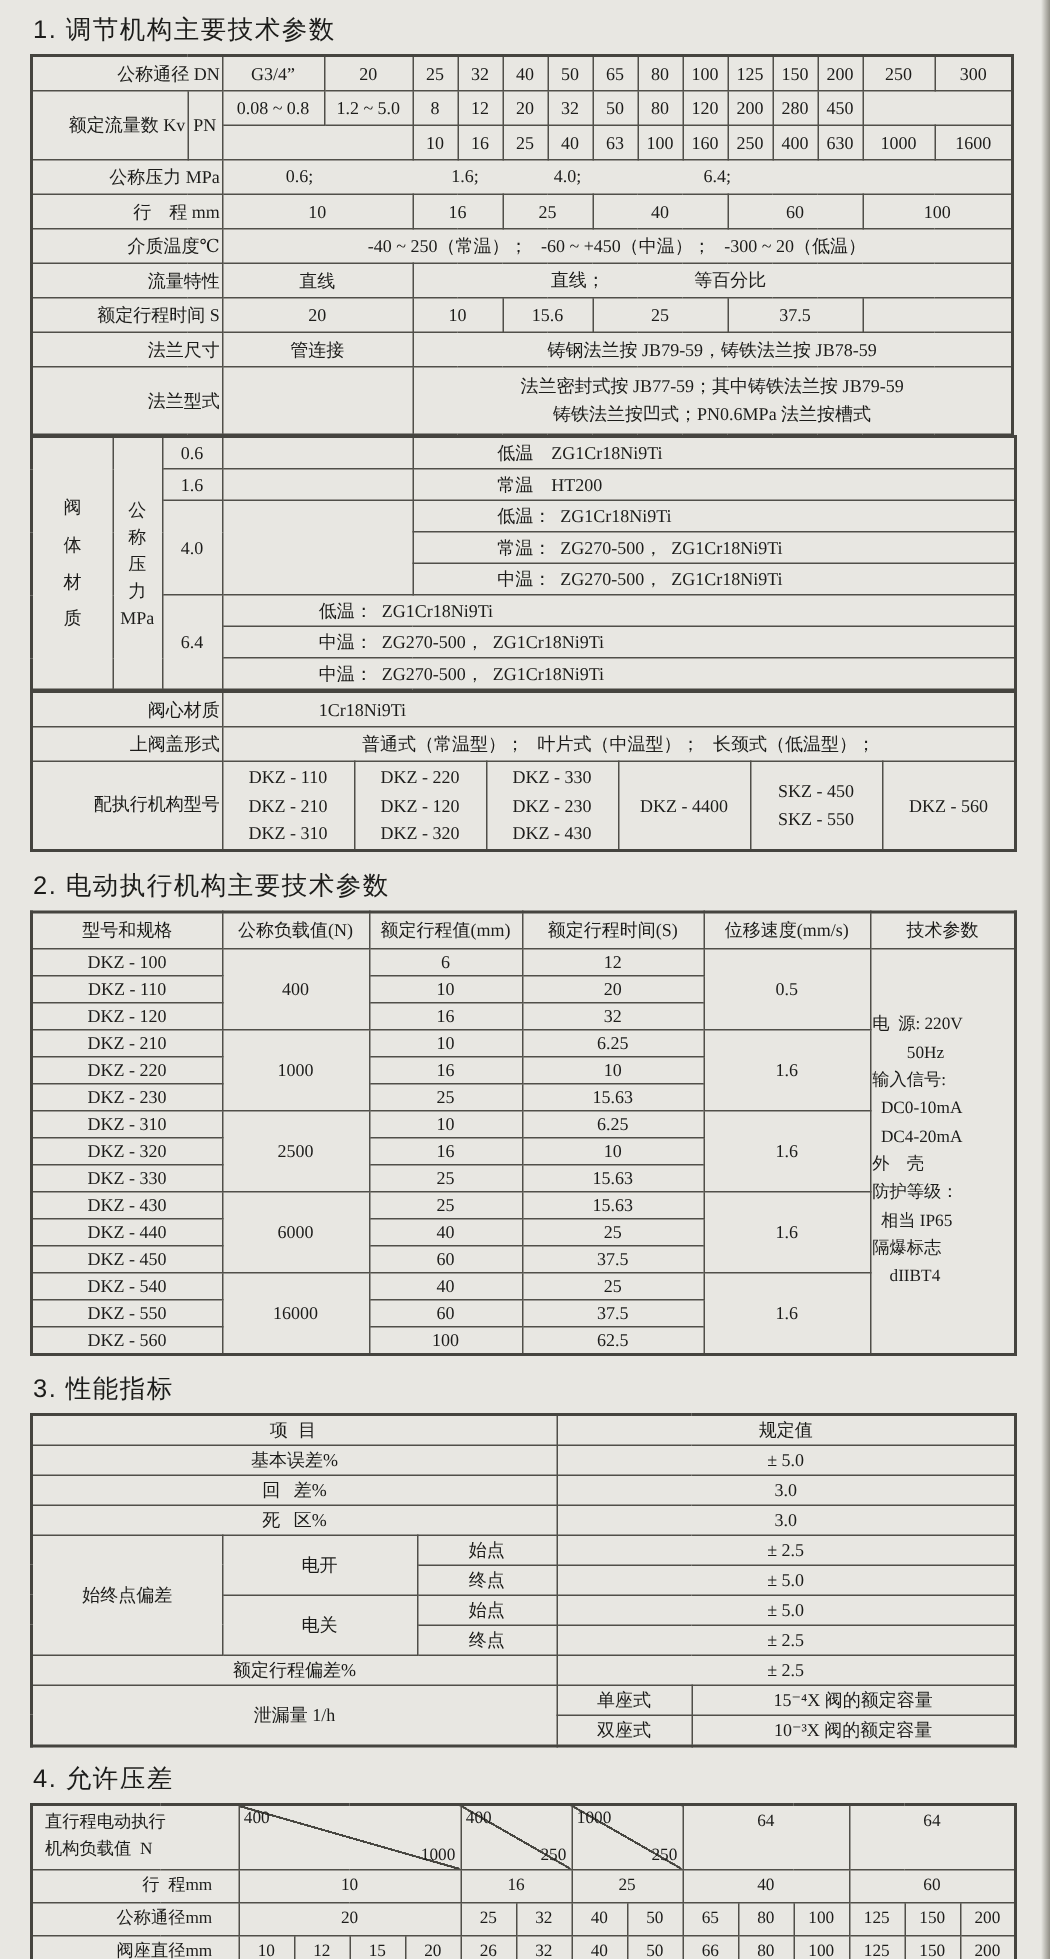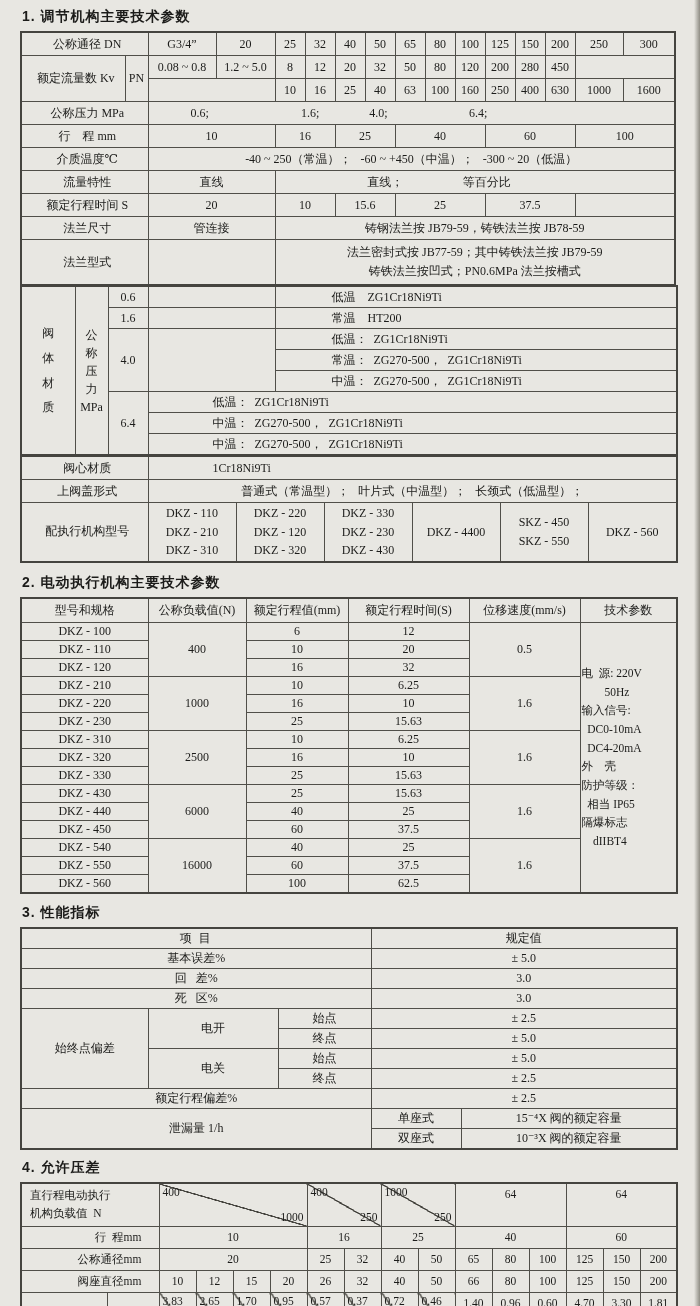--- a/index.html
+++ b/index.html
@@ -1,26 +1,26 @@
 <!DOCTYPE html>
 <html><head>
 <meta charset="utf-8">
 <style>
   html,body{margin:0;padding:0}
   body{width:700px;height:1306px;background:#e8e7e2;color:#1c1c1a;position:relative;overflow:hidden;
        font-family:"Liberation Serif","DejaVu Serif",serif}
   .wrap{padding:6px 20px 0 20px;position:relative}
-  .sec-title{font-family:"Liberation Sans","DejaVu Sans",sans-serif;font-weight:bold;font-size:14px;margin:2px 0 5px 2px;letter-spacing:1px}
+  .sec-title{font-family:"Liberation Sans","DejaVu Sans",sans-serif;font-weight:normal;font-size:17px;margin:2px 0 5px 2px;letter-spacing:1px}
   table{border-collapse:collapse;table-layout:fixed;width:656px;border:2px solid #45443f}
   td{border:1px solid #504f49;font-size:12px;text-align:center;vertical-align:middle;padding:1px 1px;line-height:1.25;overflow:hidden}
   .stack{margin-top:-1px}
   .h22 td{height:20px}.h44 td{height:42px}.h20 td{height:18px}.h56 td{height:54px}
   .h17 td{height:15px}.h23 td{height:21px}.h19 td{height:17px}
   .h40 td{height:38px}.h21 td{height:19px}.h48 td{height:46px}
-  .lb{text-align:center;padding-left:6px}
+  .lb{text-align:right;padding-left:6px}
   .tl{text-align:left;padding-left:56px}
   .tl2{text-align:left;padding-left:64px}
   .pre{white-space:pre}
   .rel{position:relative}
   .abs{position:absolute;top:50%;transform:translateY(-50%)}
   .vstack span{display:block;line-height:2.05}
   .vstack2 span{display:block;line-height:1.5}
   .lines div{line-height:1.55}
   .tech{vertical-align:middle;font-size:11.5px;text-align:left}
   .tech div{line-height:1.62;white-space:pre}

